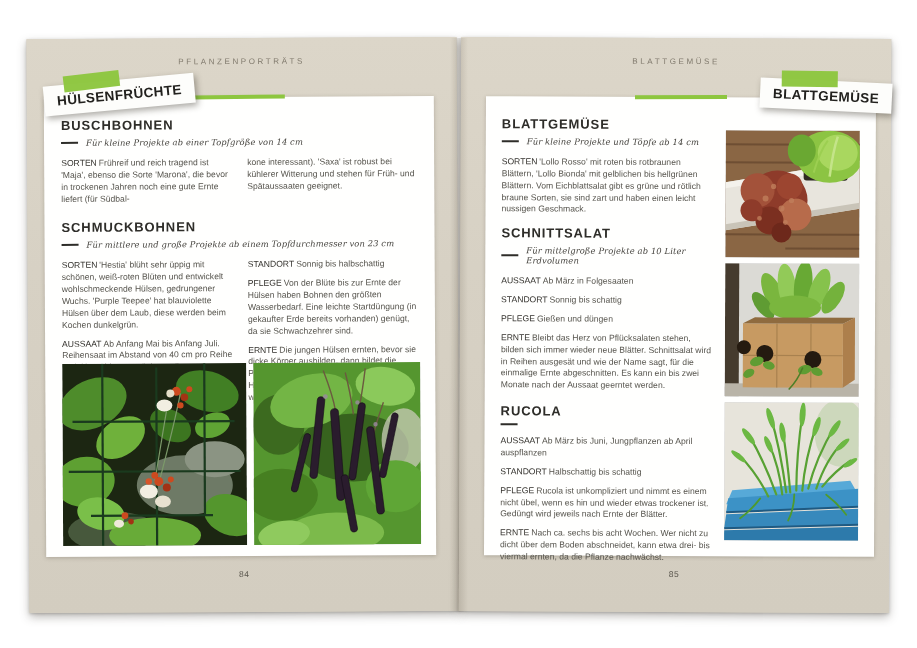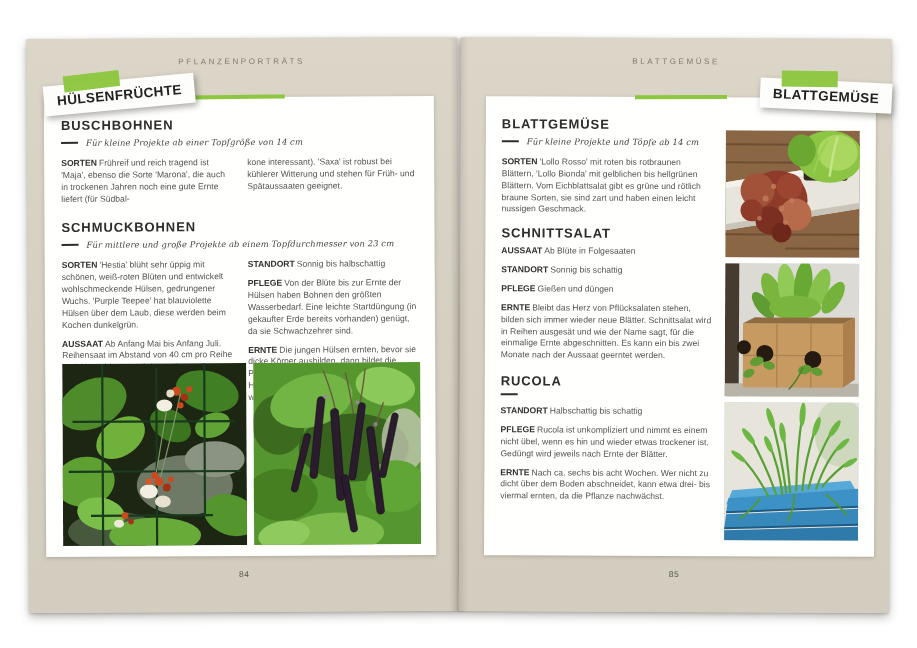--- a/index.html
+++ b/index.html
@@ -37,21 +37,21 @@
     margin:0 0 5px 0;font-size:13px;font-weight:700;letter-spacing:.9px;
     color:#2e2d29;
   }
   .subtitle{display:flex;align-items:center;margin:0 0 10px 0;}
   .subtitle .dash{width:17px;height:2px;background:#2e2d29;margin-right:8px;flex:0 0 auto;}
   .subtitle em{
     font-family:"DejaVu Serif","Liberation Serif",serif;font-style:italic;
     font-size:8.4px;color:#46443f;letter-spacing:.1px;
   }
   .para{margin:0 0 7px 0;font-size:8.6px;line-height:1.38;color:#56544d;}
-  .kw{color:#33312c;font-weight:700;margin-right:2px;}
+  .kw{color:#33312c;font-weight:400;margin-right:2px;}
   .cols{display:flex;gap:14px;}
   .col{width:172px;}
   section{display:block;}
   #busch-section{margin-bottom:8px;}
   #schmuck-section .cols{margin-bottom:0;}
 
   .photo-row{position:absolute;left:17px;top:266px;display:flex;gap:7px;}
   .photo{display:block;background:#ccc;}
 
   .main-row{display:flex;gap:12px;}
@@ -100,21 +100,21 @@
     <div class="card-inner">
 
       <section id="busch-section">
         <h2 class="sec-title">BUSCHBOHNEN</h2>
         <div class="subtitle">
           <span class="dash"></span>
           <em>Für kleine Projekte ab einer Topfgröße von 14 cm</em>
         </div>
         <div class="cols">
           <div class="col">
-            <p class="para"><b class="kw">SORTEN</b><span>Frühreif und reich tragend ist 'Maja', ebenso die Sorte 'Marona', die auch in trockenen Jahren noch eine gute Ernte liefert (für Südbal-</span></p>
+            <p class="para"><b class="kw">SORTEN</b><span>Frühreif und reich tragend ist 'Maja', ebenso die Sorte 'Marona', die bevor in trockenen Jahren noch eine gute Ernte liefert (für Südbal-</span></p>
           </div>
           <div class="col">
             <p class="para"><span>kone interessant). 'Saxa' ist robust bei kühlerer Witterung und stehen für Früh- und Spätaussaaten geeignet.</span></p>
           </div>
         </div>
       </section>
 
       <section id="schmuck-section">
         <h2 class="sec-title">SCHMUCKBOHNEN</h2>
         <div class="subtitle">
@@ -244,31 +244,36 @@
             <h2 class="sec-title">BLATTGEMÜSE</h2>
             <div class="subtitle">
               <span class="dash"></span>
               <em>Für kleine Projekte und Töpfe ab 14 cm</em>
             </div>
             <p class="para"><b class="kw">SORTEN</b><span>'Lollo Rosso' mit roten bis rotbraunen Blättern, 'Lollo Bionda' mit gelblichen bis hellgrünen Blättern. Vom Eichblattsalat gibt es grüne und rötlich braune Sorten, sie sind zart und haben einen leicht nussigen Geschmack.</span></p>
           </section>
 
           <section id="schnittsalat-section">
             <h2 class="sec-title">SCHNITTSALAT</h2>
-            <p class="para"><b class="kw">AUSSAAT</b><span>Ab Blüte in Folgesaaten</span></p>
+            <div class="subtitle">
+              <span class="dash"></span>
+              <em>Für mittelgroße Projekte ab 10 Liter Erdvolumen</em>
+            </div>
+            <p class="para"><b class="kw">AUSSAAT</b><span>Ab März in Folgesaaten</span></p>
             <p class="para"><b class="kw">STANDORT</b><span>Sonnig bis schattig</span></p>
             <p class="para"><b class="kw">PFLEGE</b><span>Gießen und düngen</span></p>
             <p class="para"><b class="kw">ERNTE</b><span>Bleibt das Herz von Pflücksalaten stehen, bilden sich immer wieder neue Blätter. Schnittsalat wird in Reihen ausgesät und wie der Name sagt, für die einmalige Ernte abgeschnitten. Es kann ein bis zwei Monate nach der Aussaat geerntet werden.</span></p>
           </section>
 
           <section id="rucola-section">
             <h2 class="sec-title">RUCOLA</h2>
             <div class="subtitle">
               <span class="dash"></span>
             </div>
+            <p class="para"><b class="kw">AUSSAAT</b><span>Ab März bis Juni, Jungpflanzen ab April auspflanzen</span></p>
             <p class="para"><b class="kw">STANDORT</b><span>Halbschattig bis schattig</span></p>
             <p class="para"><b class="kw">PFLEGE</b><span>Rucola ist unkompliziert und nimmt es einem nicht übel, wenn es hin und wieder etwas trockener ist. Gedüngt wird jeweils nach Ernte der Blätter.</span></p>
             <p class="para"><b class="kw">ERNTE</b><span>Nach ca. sechs bis acht Wochen. Wer nicht zu dicht über dem Boden abschneidet, kann etwa drei- bis viermal ernten, da die Pflanze nachwächst.</span></p>
           </section>
 
         </div>
 
         <div class="photo-col">
 
           <svg class="photo" width="134" height="127" viewBox="0 0 134 127" preserveAspectRatio="none">

